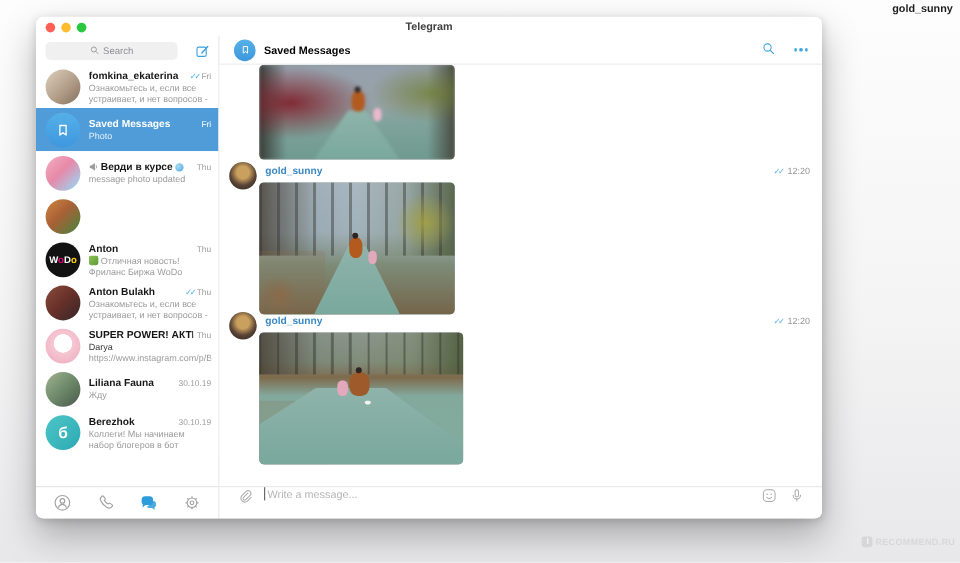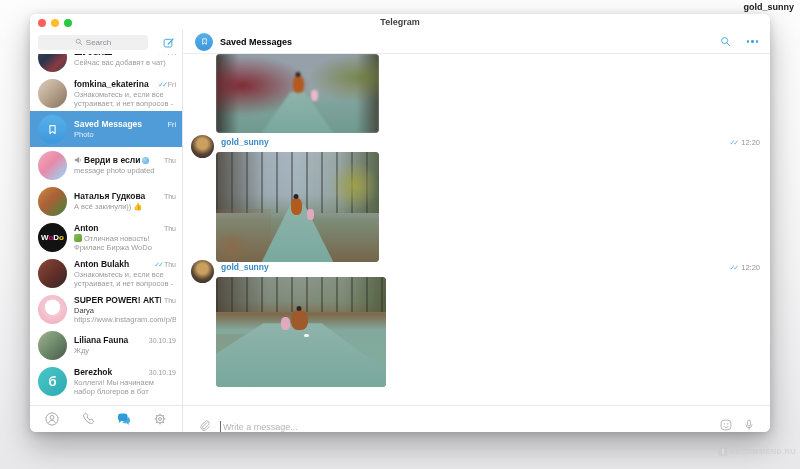--- a/index.html
+++ b/index.html
@@ -2,21 +2,21 @@
 <html><head>
 <meta charset="utf-8">
 <style>
   html,body{margin:0;padding:0;background:#fff;}
   *{box-sizing:border-box;font-family:"Liberation Sans","DejaVu Sans",sans-serif;}
   .stage{position:relative;width:800px;height:469px;overflow:hidden;
     background:linear-gradient(180deg,#fdfdfd 0%,#f4f4f5 55%,#e8e8ea 100%);}
   .account-label{position:absolute;top:2px;right:6px;font-size:9px;font-weight:bold;color:#1c1c1c;}
 
   
-  .window{position:absolute;left:30px;top:14px;width:740px;height:418px;background:#fff;
+  .window{position:absolute;left:30px;top:14px;width:655px;height:418px;background:#fff;
     border-radius:6px;box-shadow:0 14px 30px rgba(0,0,0,.28),0 2px 8px rgba(0,0,0,.16);overflow:hidden;}
   .titlebar{position:relative;height:16px;background:#fff;}
   .traffic{position:absolute;left:8px;top:5px;display:flex;gap:5px;}
   .tl{width:8px;height:8px;border-radius:50%;display:inline-block;}
   .tl.red{background:#ff5f57;}.tl.yellow{background:#febc2e;}.tl.green{background:#28c840;}
   .wtitle{position:absolute;left:0;right:0;top:3px;text-align:center;font-size:9px;font-weight:bold;color:#3f3f3f;}
   .content{display:flex;height:402px;}
 
   
   .sidebar{width:153px;border-right:1px solid #e5e5e5;display:flex;flex-direction:column;background:#fff;}
@@ -118,21 +118,21 @@
   .p3 .fig-child{left:38%;top:36%;width:9px;height:13px;}
   .p3 .shoe{position:absolute;left:52%;top:52%;width:5px;height:3px;border-radius:2px;background:#f2f2ee;}
   .mrow{position:absolute;left:0;right:0;height:16px;}
   .m2{top:81px;} .m3{top:206px;}
   .mavatar{position:absolute;left:8px;top:0;width:23px;height:23px;border-radius:50%;
     background:radial-gradient(circle at 50% 38%,#caa05e 0 28%,#5a4436 58%,#26211d);}
   .mname{position:absolute;left:38px;top:2px;font-size:8.5px;font-weight:bold;color:#3b88c3;}
   .mtime{position:absolute;right:10px;top:3px;font-size:7.5px;color:#959595;display:flex;align-items:center;gap:2px;}
   .mtime .checks{color:#5fb3e6;}
 
-  .inputbar{height:27px;border-top:1px solid #e9e9e9;display:flex;align-items:flex-end;padding:0 14px;gap:9px;}
+  .inputbar{height:27px;border-top:1px solid #e9e9e9;display:flex;align-items:flex-start;padding:0 14px;gap:9px;}
   .inputbar svg{width:14px;height:14px;stroke:#a9a9a9;fill:none;stroke-width:1.2;}
   .winput{flex:1;display:flex;align-items:center;font-size:9px;color:#b5b5b5;}
   .caret{width:1px;height:11px;background:#6b6b6b;margin-right:2px;}
 
   .watermark{position:absolute;right:4px;bottom:13px;display:flex;align-items:center;gap:2px;opacity:.55;}
   .watermark .wm-i{width:9px;height:9px;border-radius:2px;background:#c9c9cc;color:#fff;font-size:7px;font-weight:bold;
     display:flex;align-items:center;justify-content:center;}
   .watermark .wm-t{font-size:7.5px;font-weight:bold;color:#c9c9cc;letter-spacing:.3px;}
 </style>
 </head>
@@ -165,30 +165,20 @@
           <div class="compose">
             <svg viewBox="0 0 18 18" fill="none">
                 <rect x="3" y="4.6" width="10.6" height="10.6" rx="2" stroke-width="1.3"></rect>
                 <path d="M8.6 11.2 15.4 3.9" stroke-width="1.6" stroke-linecap="round"></path>
               </svg>
           </div>
         </div>
 
         <div class="chatlist">
 
-          <div class="item first">
-            <div class="avatar av-p1"></div>
-            <div class="itext">
-              <div class="irow1">
-                  <span class="iname">ШУ0СХШ</span>
-                <span class="itime"><span class="checks"></span><span>Fri</span></span>
-                </div>
-              <div class="imsg">Сейчас вас добавят в чат)</div>
-            </div>
-          </div>
 
           <div class="item">
             <div class="avatar av-p2"></div>
             <div class="itext">
               <div class="irow1">
                   <span class="iname">fomkina_ekaterina</span>
                 <span class="itime"><span class="checks"></span><span>Fri</span></span>
                 </div>
               <div class="imsg">Ознакомьтесь и, если все устраивает, и нет вопросов - я...</div>
             </div>
@@ -209,36 +199,29 @@
             </div>
           </div>
 
           <div class="item">
             <div class="avatar av-p3"></div>
             <div class="itext">
               <div class="irow1">
                   <span class="iname"><span class="chan-ico"><svg viewBox="0 0 10 10">
                         <path d="M1 3.6v2.8h1.8L6.4 9V1L2.8 3.6z"></path>
                         <path d="M7.4 3.2a2.6 2.6 0 0 1 0 3.6" fill="none" stroke="#9b9b9b" stroke-width=".9"></path>
-                      </svg></span><span>Верди в если</span><span class="emoji-disc"></span></span>
+                      </svg></span><span>Верди в курсе</span><span class="emoji-disc"></span></span>
                 <span class="itime">Thu</span>
                 </div>
               <div class="imsg">message photo updated</div>
             </div>
           </div>
 
           <div class="item">
             <div class="avatar av-p4"></div>
-            <div class="itext">
-              <div class="irow1">
-                  <span class="iname">Наталья Гудкова</span>
-                <span class="itime">Thu</span>
-                </div>
-              <div class="imsg">А всё закинули)) 👍</div>
-            </div>
           </div>
 
           <div class="item">
             <div class="avatar av-wodo">
               <span><span>W</span><span class="m">o</span></span>
               <span><span>D</span><span class="y">o</span></span>
             </div>
             <div class="itext">
               <div class="irow1">
                   <span class="iname">Anton</span>

